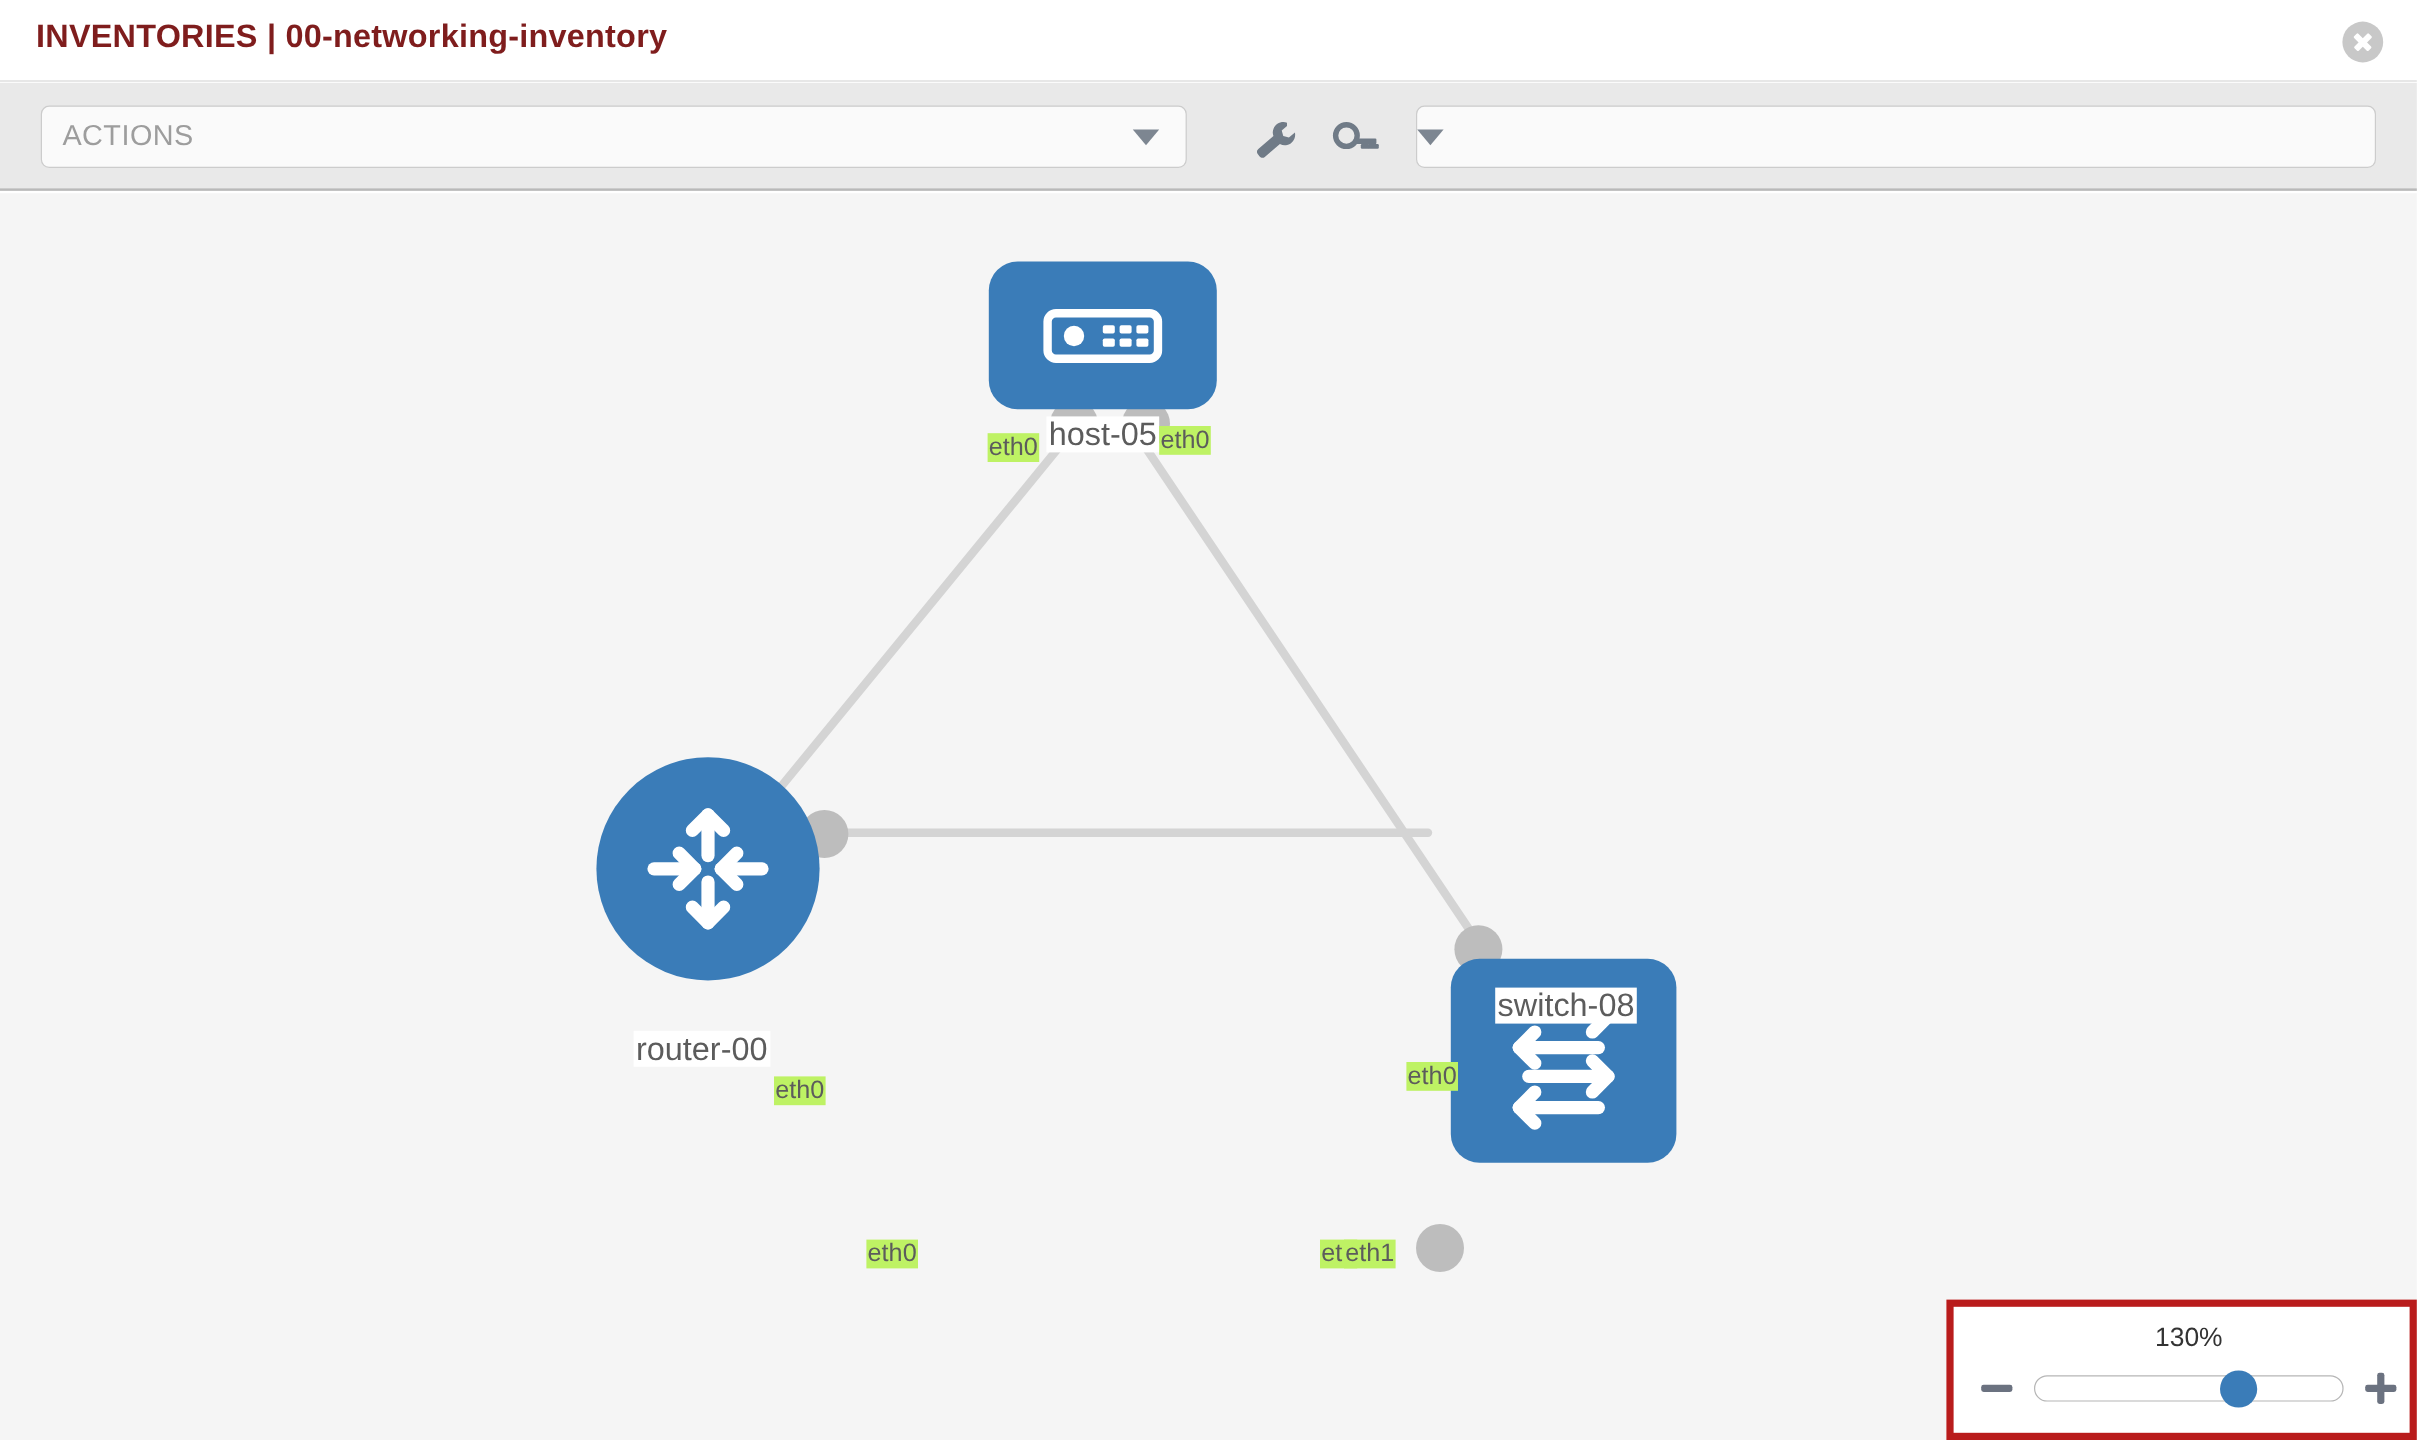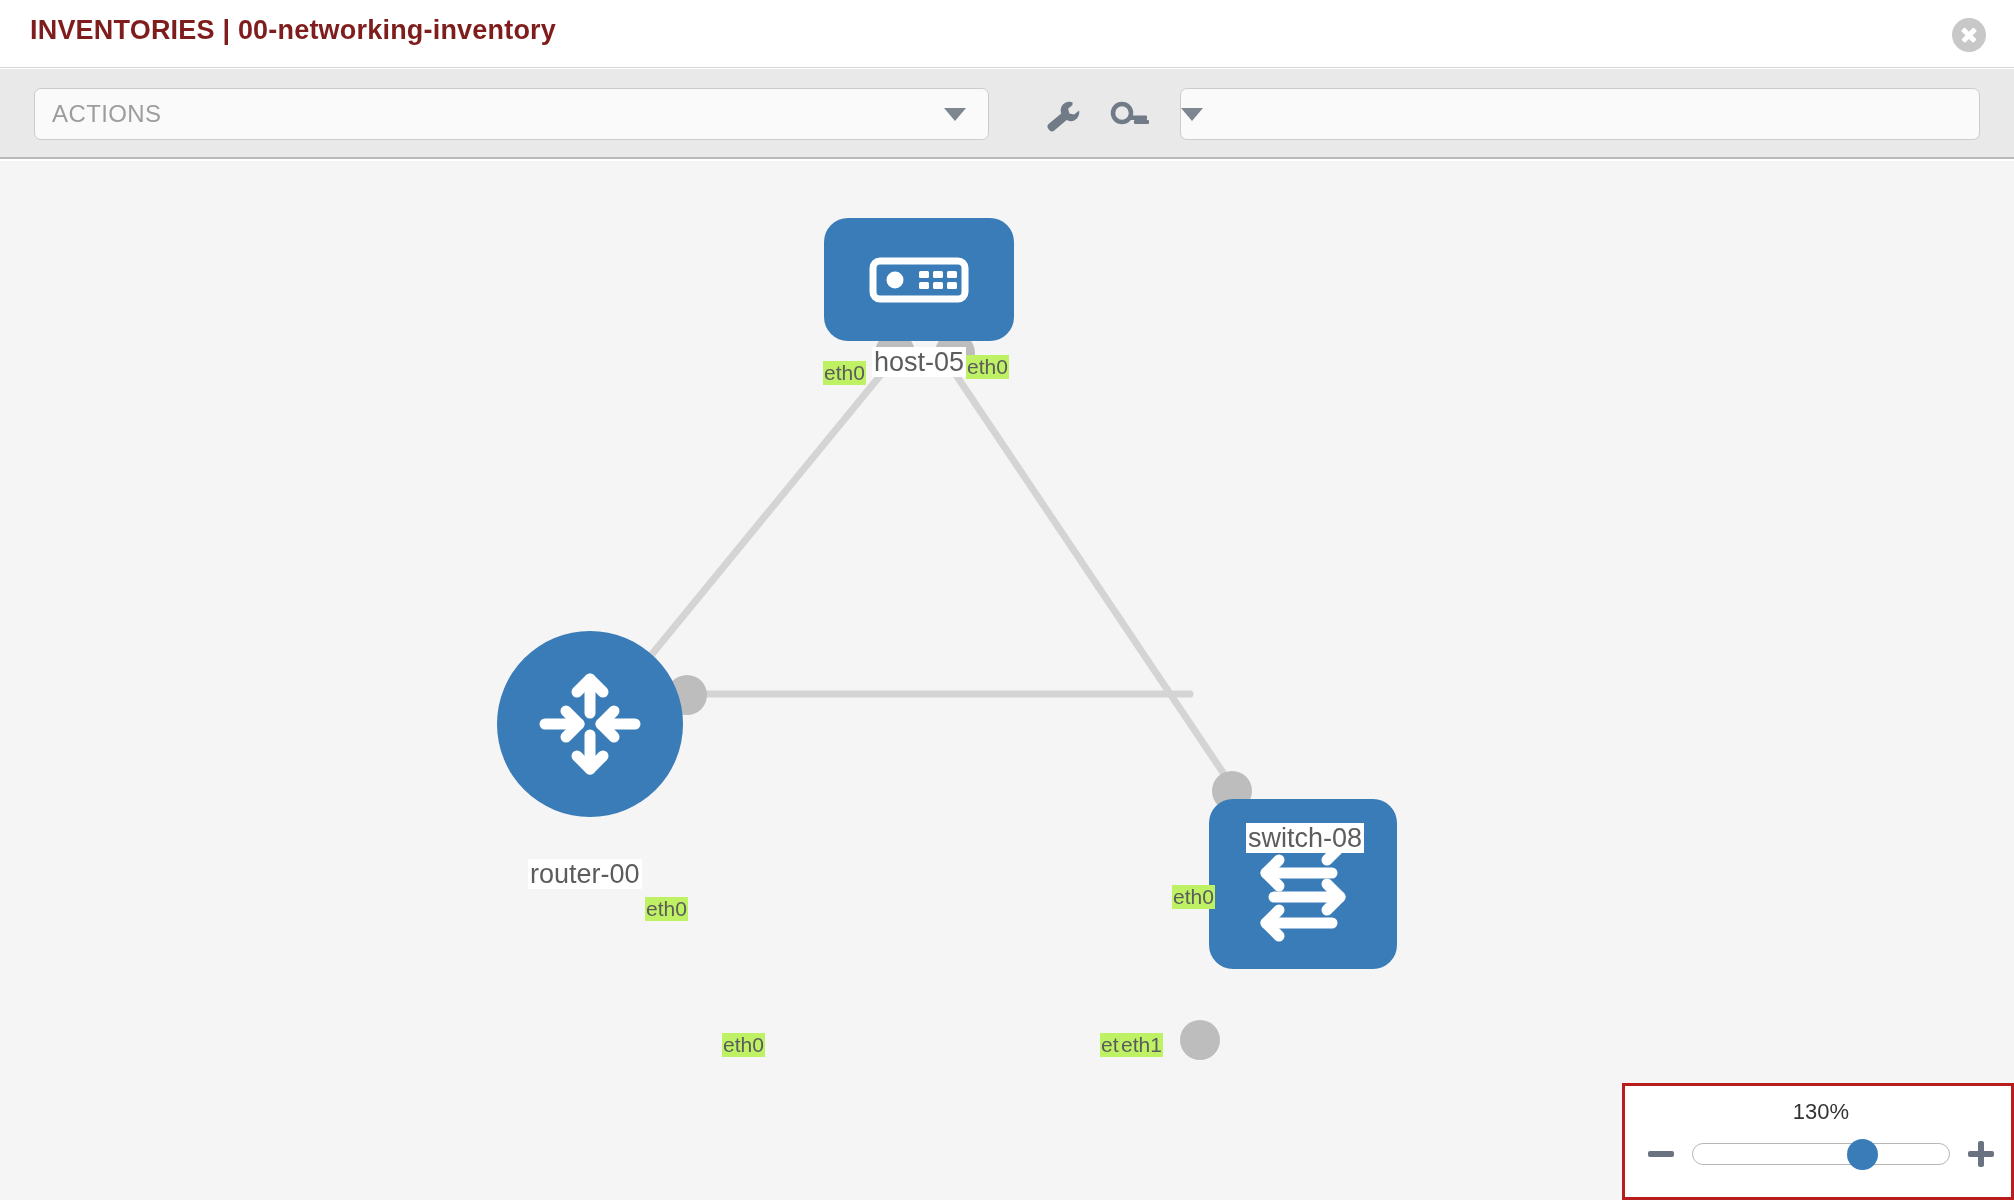--- a/index.html
+++ b/index.html
@@ -158,21 +158,21 @@
   }
 
   
   .zoom-panel {
     position: absolute;
     left: 1622px;
     top: 1083px;
     width: 392px;
     height: 117px;
     background: #ffffff;
-    border: 3px solid #b91c1c;
+    border: 6px solid #b91c1c;
   }
   .zoom-value {
     position: absolute;
     top: 13px;
     left: 0;
     width: 392px;
     text-align: center;
     font-size: 22px;
     color: #333333;
   }

